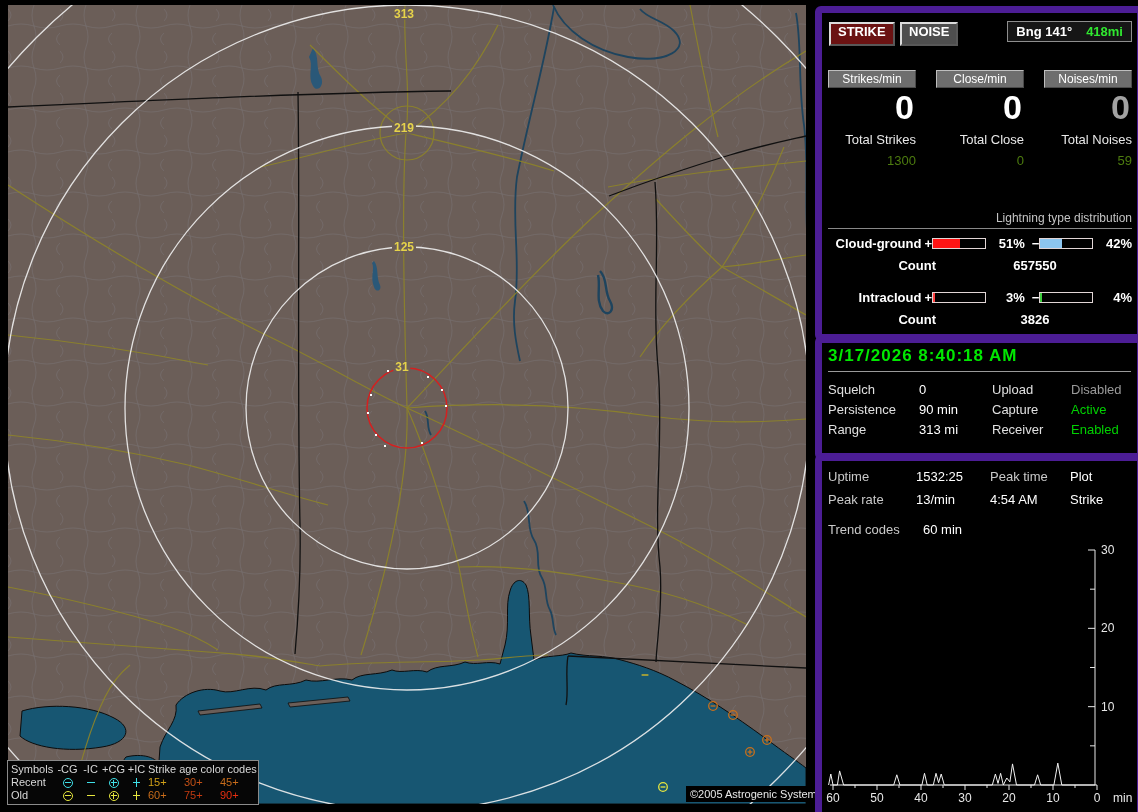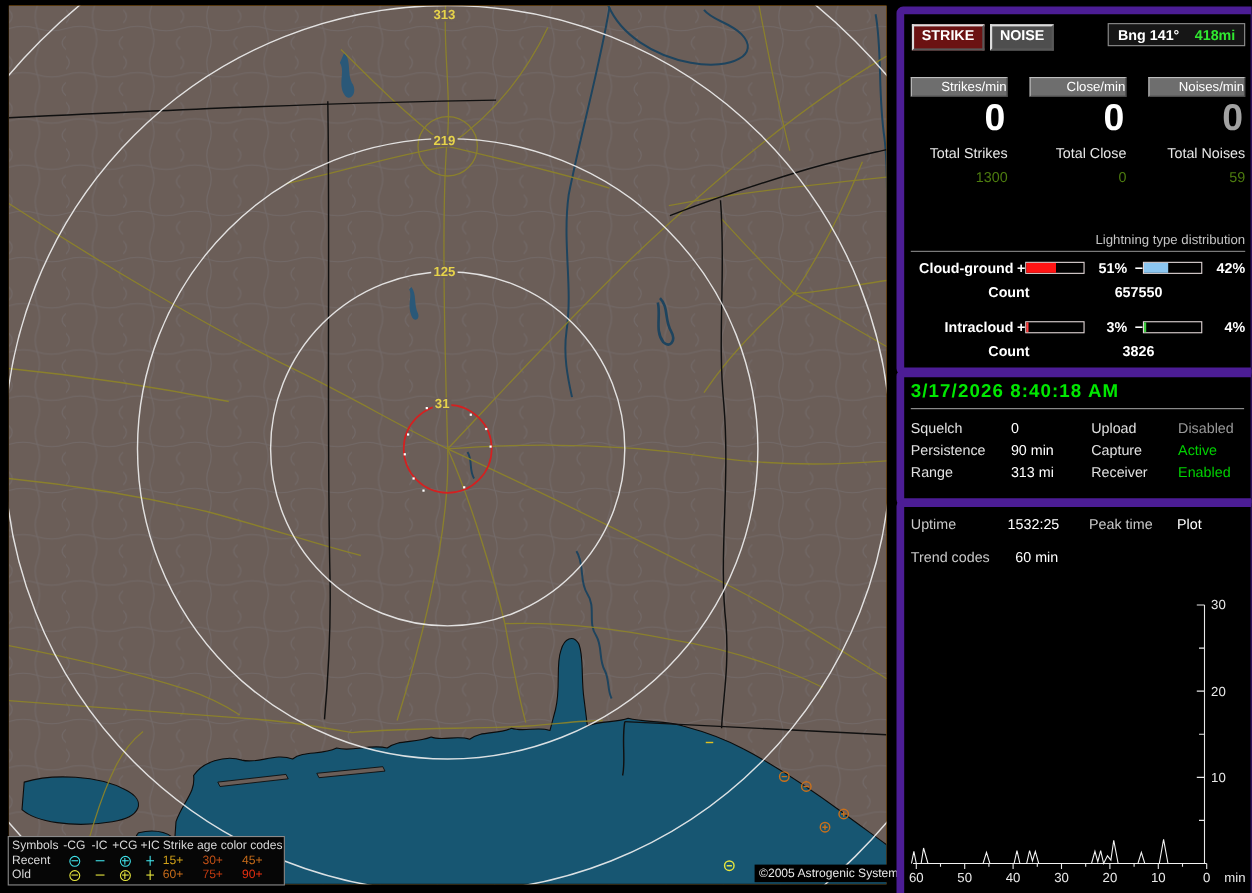--- a/index.html
+++ b/index.html
@@ -1,20 +1,20 @@
 <!DOCTYPE html>
 <html><head>
 <meta charset="utf-8">
 <style>
   html,body{margin:0;padding:0;background:#000;}
   body{font-family:"Liberation Sans","DejaVu Sans",sans-serif;}
   .stage{position:relative;width:1138px;height:812px;background:#000;overflow:hidden;}
 
   
-  .map-wrap{position:absolute;left:8px;top:5px;width:798px;height:799px;background:#a16207;overflow:hidden;}
+  .map-wrap{position:absolute;left:8px;top:5px;width:798px;height:799px;background:#6d28d9;overflow:hidden;}
   .ring-label{position:absolute;transform:translate(-50%,-50%);background:#6b5e58;color:#e6d34a;
     font-weight:bold;font-size:12px;line-height:11px;padding:0 2px;white-space:nowrap;}
   .legend{position:absolute;left:7px;top:760px;width:244px;background:#060606;border:1px solid #8a8a8a;
     padding:2px 3px;color:#d8d8d8;font-size:11px;line-height:13px;}
   .lg-row{display:grid;grid-template-columns:45px 23px 23px 23px 23px 36px 36px 36px;align-items:center;height:13px;}
   .lg-age-h{grid-column:6/9;white-space:nowrap;}
   .cell-c{justify-self:center;}
   .gly{display:inline-block;position:relative;vertical-align:middle;}
   .g-circ{width:8px;height:8px;border:1px solid currentColor;border-radius:50%;}
   .g-circ::before{content:"";position:absolute;left:1px;right:1px;top:3px;height:1px;background:currentColor;}
@@ -34,21 +34,21 @@
   .btn3d{position:absolute;height:18px;line-height:14px;font-weight:bold;font-size:13px;color:#fff;
     padding:1px 7px;border:2px solid;border-color:#dcdcdc #585858 #585858 #dcdcdc;}
   .btn-strike{left:7px;top:9px;background:#6b1212;}
   .btn-noise{left:78px;top:9px;background:#4e4e4e;}
   .bng{position:absolute;right:5px;top:8px;background:#161616;border:1px solid #8e8e8e;
     display:flex;gap:14px;align-items:center;padding:2px 8px;font-weight:bold;font-size:13px;}
 
   .rate-grid{position:absolute;left:6px;right:5px;top:57px;display:grid;
     grid-template-columns:88px 88px 88px;justify-content:space-between;}
   .rate-btn{background:#6e6e6e;border:1px solid;border-color:#bebebe #4a4a4a #4a4a4a #bebebe;
-    color:#fff;font-size:12px;text-align:right;padding:1px 0;}
+    color:#fff;font-size:12px;text-align:center;padding:1px 0;}
   .rate-val{font-size:34px;font-weight:bold;text-align:right;line-height:34px;margin-top:2px;padding-right:2px;}
   .dim{color:#a2a2a2;}
   .total-label{font-size:13px;text-align:right;margin-top:8px;color:#e8e8e8;}
   .total-val{font-size:13px;text-align:right;margin-top:6px;color:#4d7c0f;}
 
   .dist{position:absolute;left:6px;right:5px;top:198px;text-align:right;}
   .dist-title{font-size:12px;color:#c4c4c4;padding-bottom:3px;border-bottom:1px solid #888;}
   .dist-row{display:flex;align-items:center;margin-top:7px;height:14px;font-size:13px;font-weight:bold;}
   .dist-row.second{margin-top:17px;}
   .d-label{width:97px;}
@@ -321,20 +321,26 @@
     </div>
   </div>
 
   <div class="pbox" id="box3">
     <div class="up-rows">
       <div class="up-row">
         <span class="ulab">Uptime</span>
         <span>1532:25</span>
         <span class="ulab">Peak time</span>
         <span>Plot</span>
+      </div>
+      <div class="up-row">
+        <span class="ulab">Peak rate</span>
+        <span>13/min</span>
+        <span>4:54 AM</span>
+        <span>Strike</span>
       </div>
       <div class="trend-row">
         <span class="ulab">Trend codes</span>
         <span>60 min</span>
       </div>
     </div>
     <svg id="trend-plot" width="312" height="268" viewBox="0 0 312 268">
         <line x1="5" y1="243" x2="270" y2="243" stroke="#e8e8e8"></line>
         <line x1="270" y1="8" x2="270" y2="243" stroke="#e8e8e8"></line>
         <line x1="8" y1="243" x2="8" y2="248" stroke="#e8e8e8"></line>

